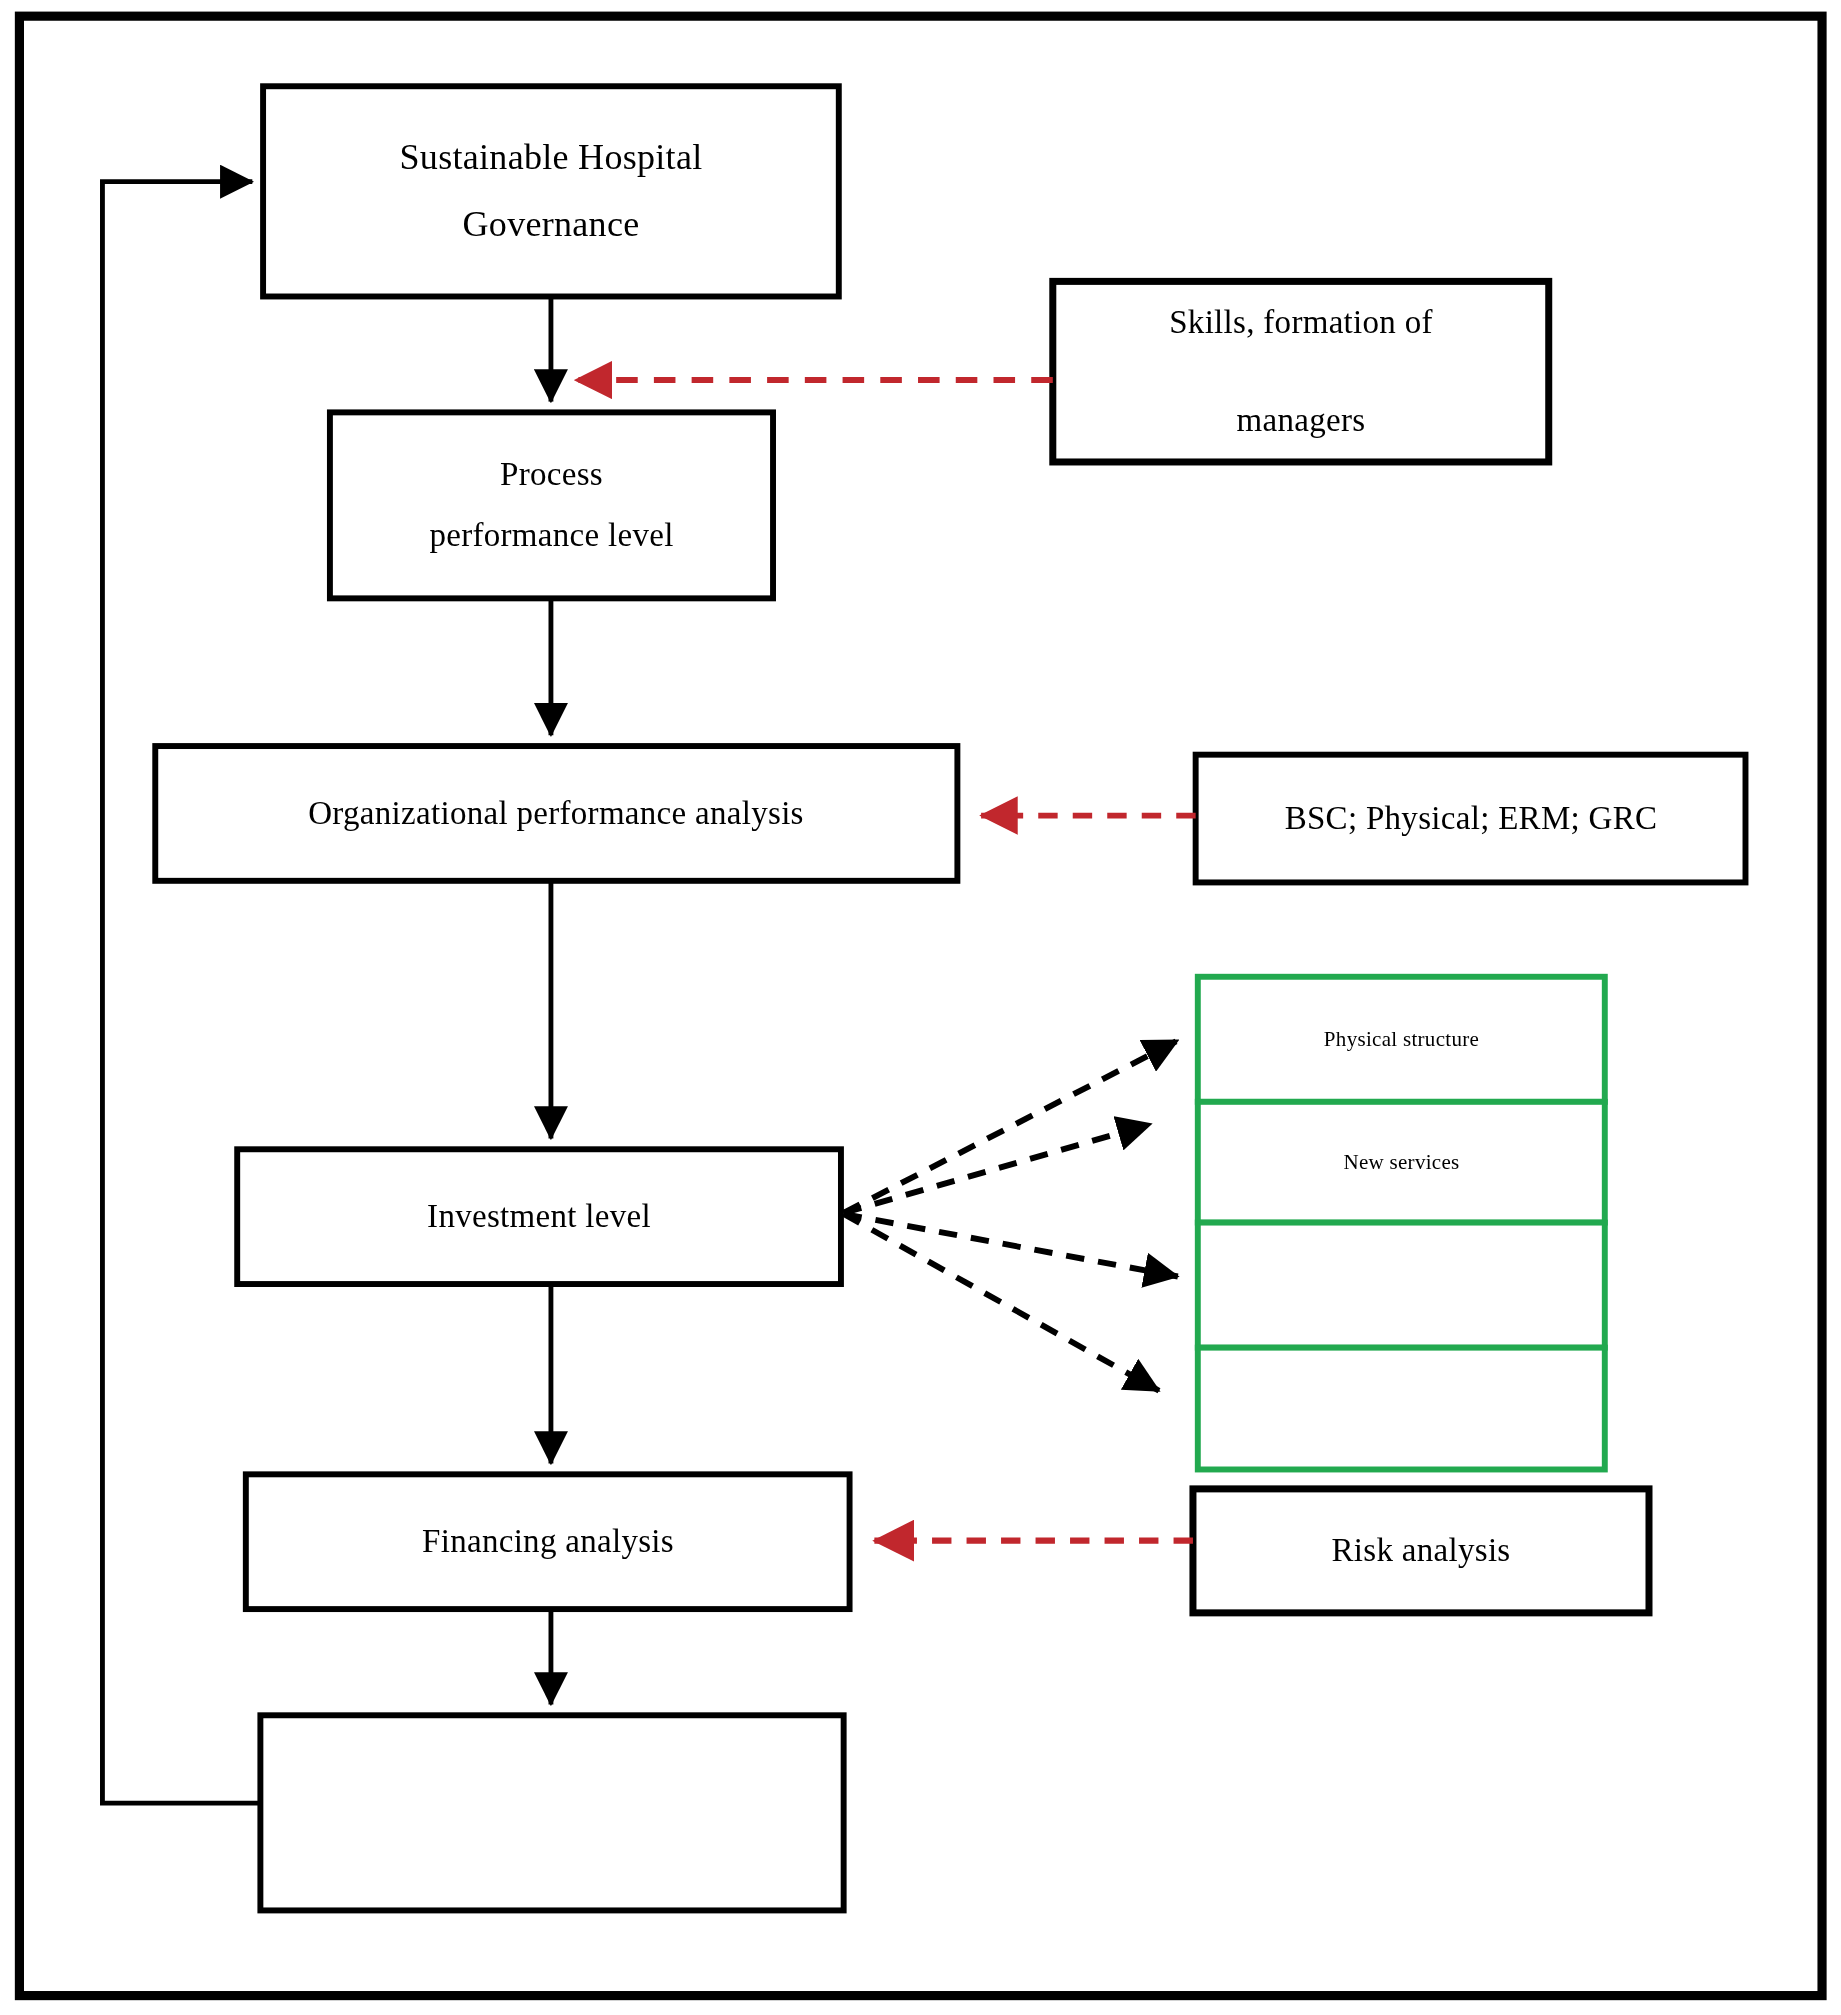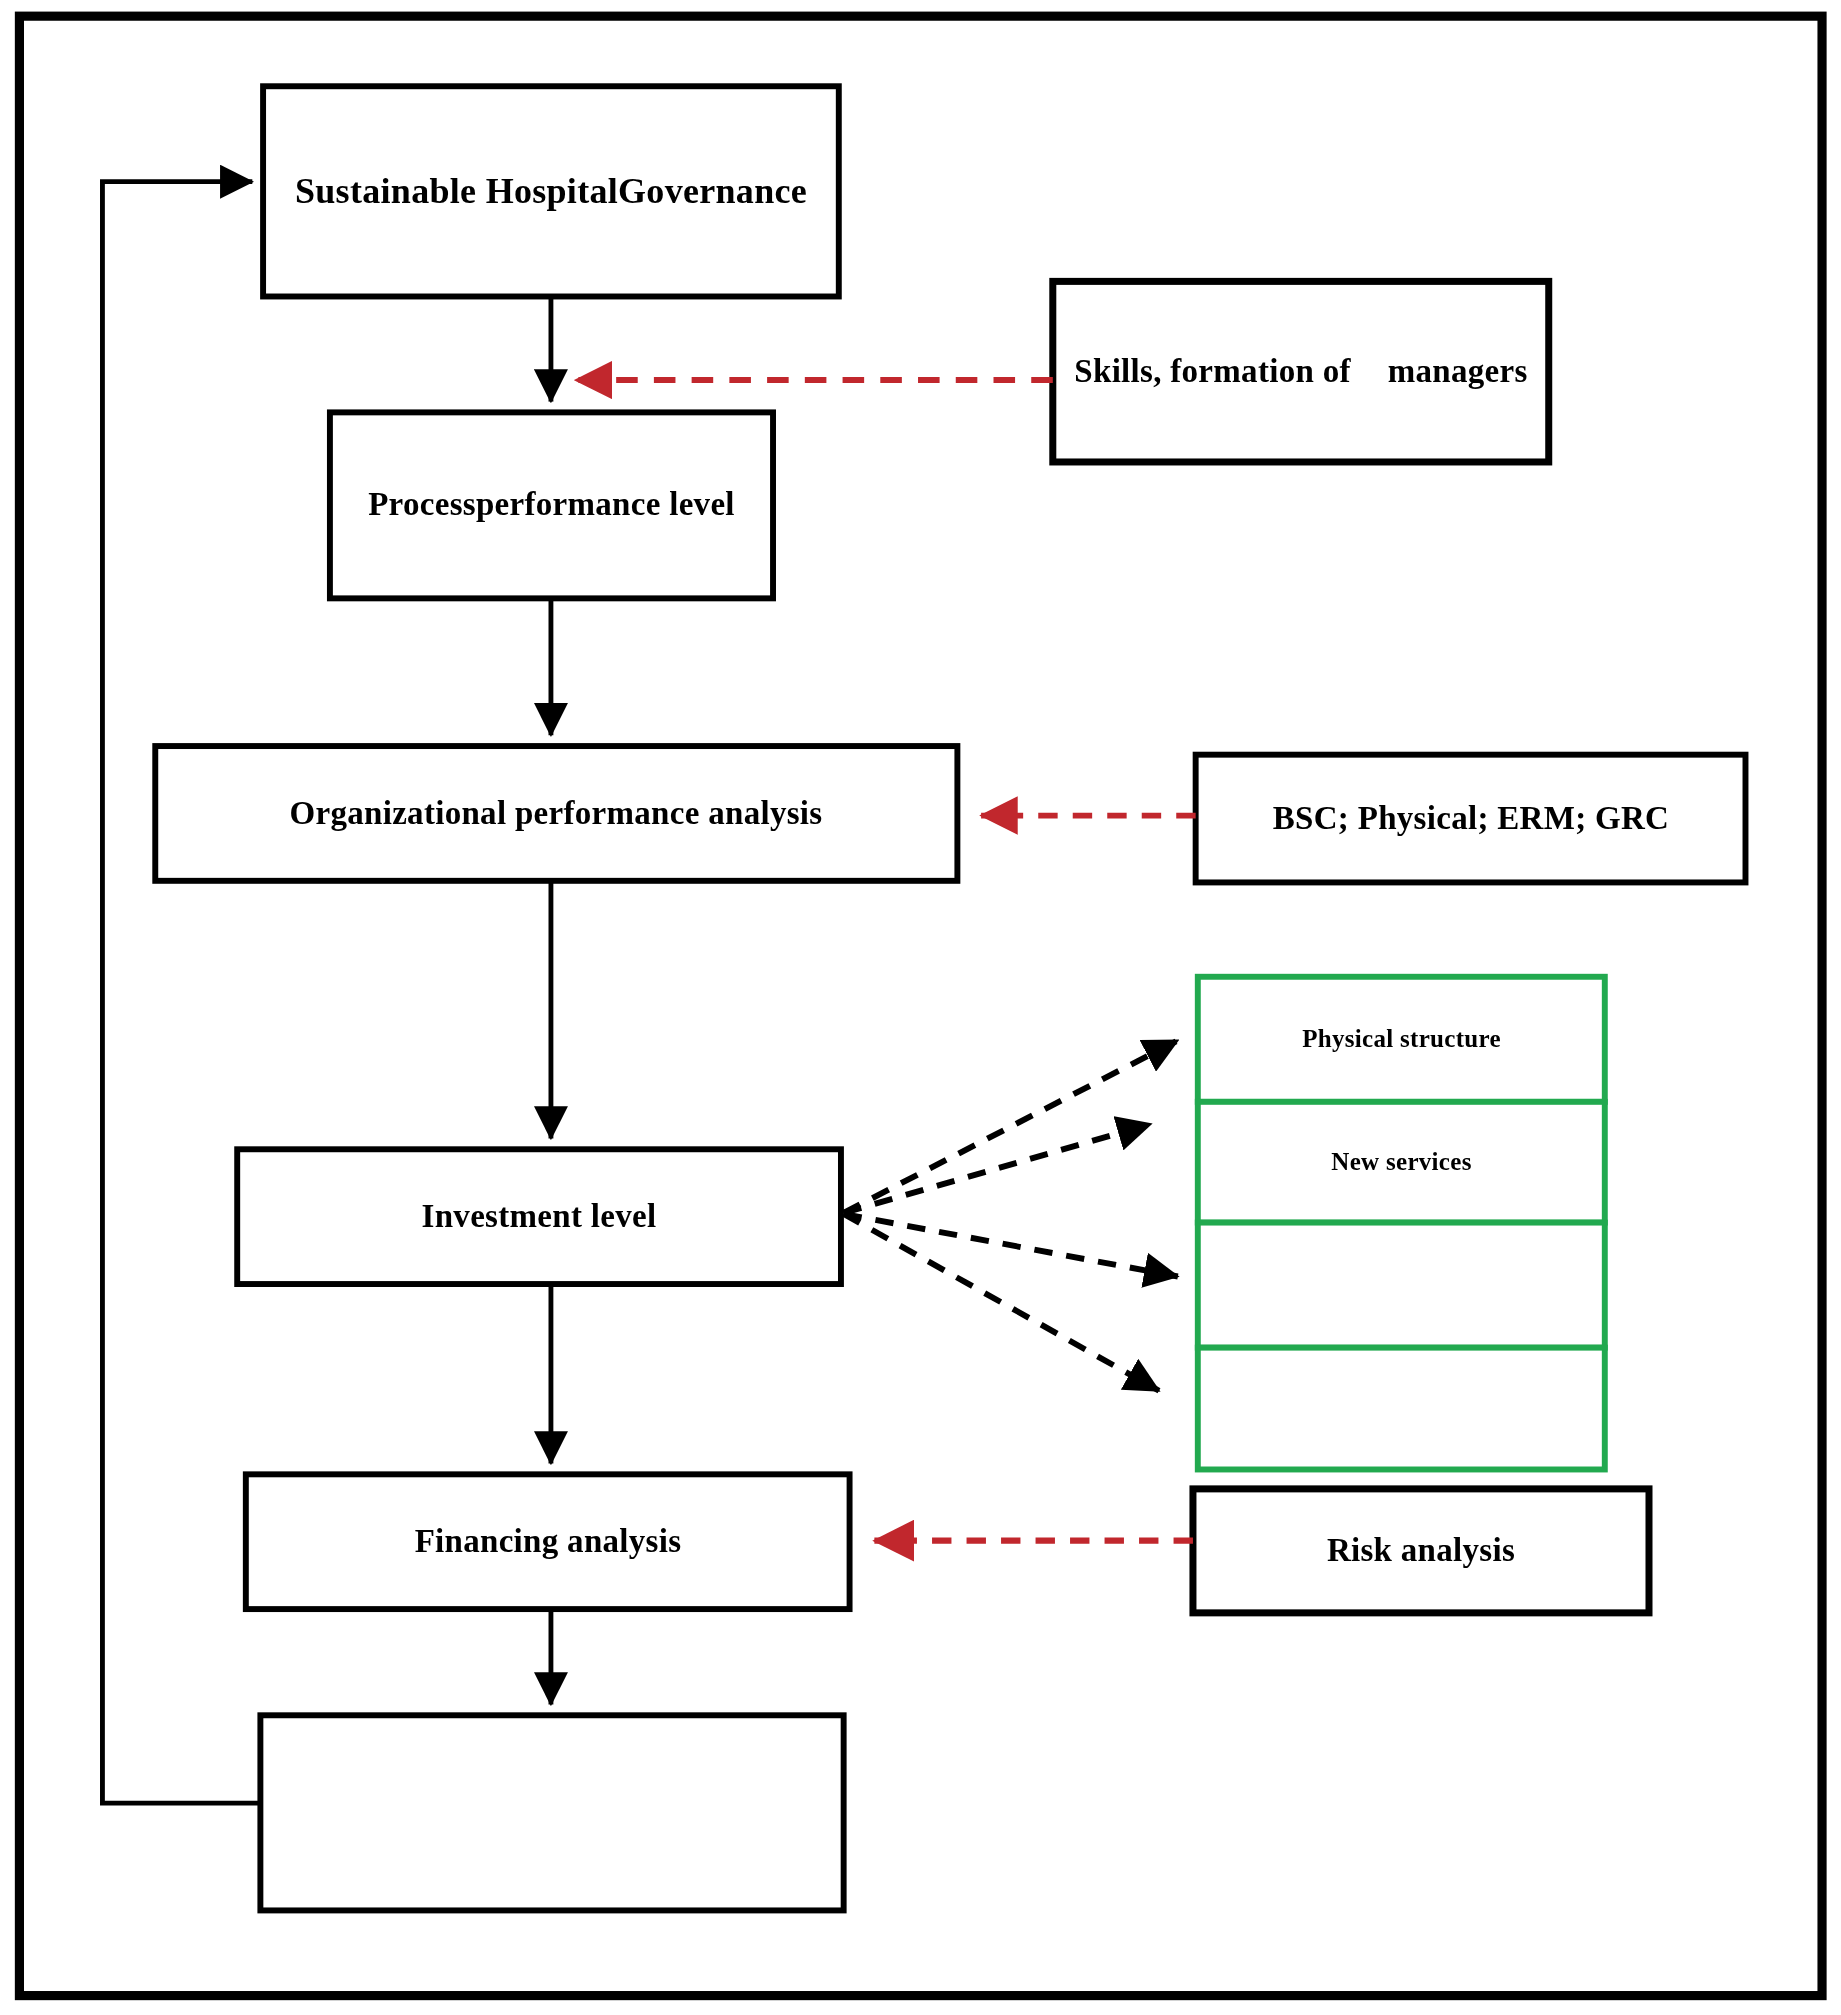--- a/index.html
+++ b/index.html
@@ -18,34 +18,34 @@
   #diagram-svg {
     position: absolute;
     left: 0;
     top: 0;
     width: 1842px;
     height: 2015px;
   }
   .node-label {
     position: absolute;
     display: flex;
-    flex-direction: row;
+    flex-direction: column;
     align-items: center;
     justify-content: center;
     text-align: center;
-    font-weight: bold;
+    font-weight: normal;
     color: #000000;
     line-height: 1.85;
     letter-spacing: 0.3px;
     pointer-events: none;
   }
   .node-label span { display: block; white-space: nowrap; }
   .fs-big   { font-size: 36px; }
   .fs-med   { font-size: 33px; }
-  .fs-small { font-size: 25px; }
+  .fs-small { font-size: 21px; }
 </style>
 </head>
 <body>
 
 <div id="stage">
 
   <svg id="diagram-svg" viewBox="0 0 3417 3738">
     <defs>
       <marker id="arrowBlack" viewBox="0 0 10 10" refX="9.5" refY="5" markerWidth="7" markerHeight="7" orient="auto-start-reverse">
         <path d="M 0 0 L 10 5 L 0 10 z" fill="#000000"></path>

